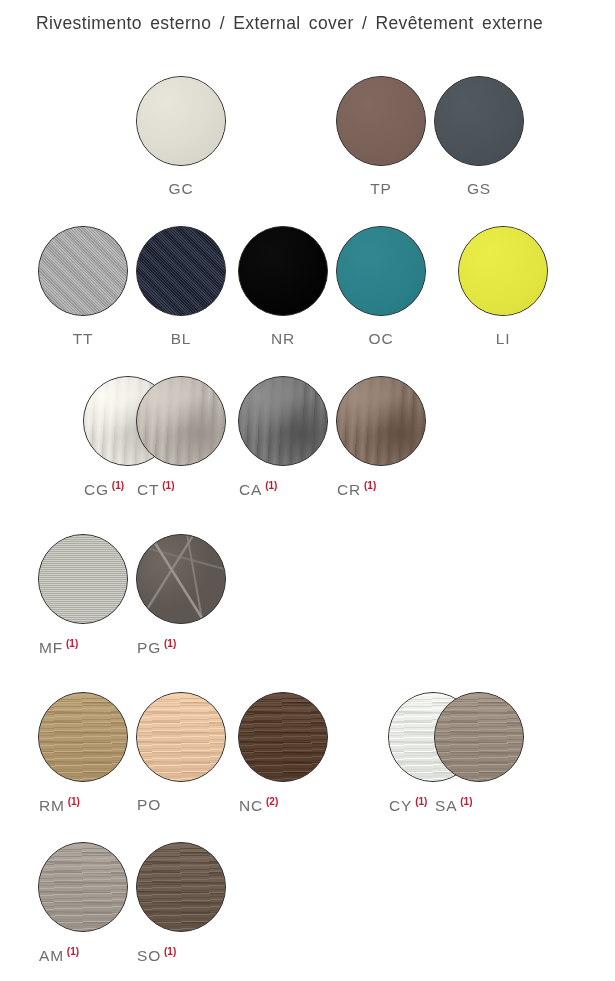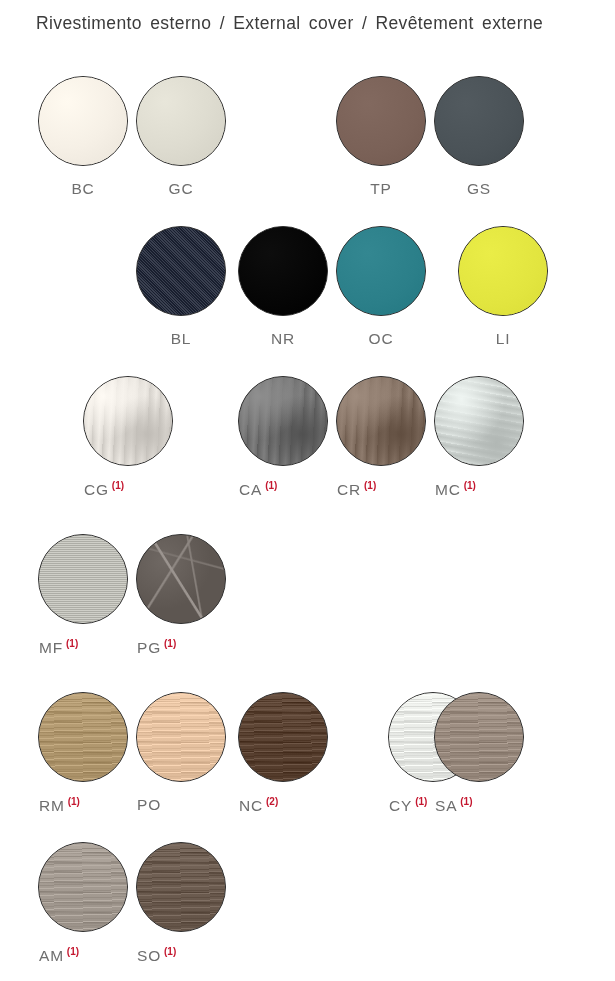--- a/index.html
+++ b/index.html
@@ -64,46 +64,46 @@
 </style>
 </head>
 <body>
 
 <div class="page">
 
   <div class="title">Rivestimento esterno / External cover / Revêtement externe</div>
 
   <div class="rows" id="rows-root">
       <div class="row">
-        <div class="cell" style="left: 38px;">
-          <div class="swatch" style="background: rgb(246, 240, 230);">
-            <div class="tex" style="background: radial-gradient(circle at 32% 28%, rgb(255, 250, 240) 0%, rgb(246, 240, 230) 52%, rgb(234, 228, 218) 100%);"></div>
-          </div>
-          <div class="label centered"><span>BC</span></div>
-        </div>
         <div class="cell" style="left: 136px;">
           <div class="swatch" style="background: rgb(222, 220, 208);">
             <div class="tex" style="background: radial-gradient(circle at 32% 28%, rgb(232, 230, 218) 0%, rgb(222, 220, 208) 52%, rgb(210, 208, 196) 100%);"></div>
           </div>
           <div class="label centered"><span>GC</span></div>
         </div>
         <div class="cell" style="left: 434px;">
           <div class="swatch" style="background: rgb(74, 82, 87);">
             <div class="tex" style="background: radial-gradient(circle at 35% 30%, rgb(82, 90, 95) 0%, rgb(74, 82, 87) 60%, rgb(66, 74, 79) 100%);"></div>
           </div>
           <div class="label centered"><span>GS</span></div>
         </div>
         <div class="cell" style="left: 336px;">
           <div class="swatch" style="background: rgb(122, 97, 87);">
             <div class="tex" style="background: radial-gradient(circle at 35% 30%, rgb(130, 105, 95) 0%, rgb(122, 97, 87) 60%, rgb(114, 89, 79) 100%);"></div>
           </div>
           <div class="label centered"><span>TP</span></div>
         </div>
       </div>
       <div class="row">
+        <div class="cell" style="left: 38px;">
+          <div class="swatch" style="background: rgb(168, 168, 168);">
+            <div class="tex" style="background: repeating-linear-gradient(45deg, rgb(186, 186, 186) 0px, rgb(186, 186, 186) 1px, rgb(152, 152, 152) 1px, rgb(152, 152, 152) 2px), repeating-linear-gradient(-45deg, rgb(186, 186, 186) 0px, rgb(186, 186, 186) 1px, transparent 1px, transparent 2px), rgb(168, 168, 168);"></div>
+          </div>
+          <div class="label centered"><span>TT</span></div>
+        </div>
         <div class="cell" style="left: 238px;">
           <div class="swatch" style="background: rgb(5, 5, 5);">
             <div class="tex" style="background: radial-gradient(circle at 35% 30%, rgb(13, 13, 13) 0%, rgb(5, 5, 5) 60%, rgb(0, 0, 0) 100%);"></div>
           </div>
           <div class="label centered"><span>NR</span></div>
         </div>
         <div class="cell" style="left: 136px;">
           <div class="swatch" style="background: rgb(40, 46, 62);">
             <div class="tex" style="background: repeating-linear-gradient(45deg, rgb(58, 64, 80) 0px, rgb(58, 64, 80) 1px, rgb(24, 30, 46) 1px, rgb(24, 30, 46) 2px), repeating-linear-gradient(-45deg, rgb(58, 64, 80) 0px, rgb(58, 64, 80) 1px, transparent 1px, transparent 2px), rgb(40, 46, 62);"></div>
           </div>
@@ -122,38 +122,38 @@
           <div class="label centered"><span>LI</span></div>
         </div>
       </div>
       <div class="row tall">
         <div class="cell" style="left: 38px; margin-left: 45px;">
           <div class="swatch" style="background: rgb(220, 216, 210);">
             <div class="tex" style="background: radial-gradient(at 22% 22%, rgb(254, 250, 244) 0%, transparent 45%), radial-gradient(at 72% 65%, rgb(192, 188, 182) 0%, transparent 48%), radial-gradient(at 55% 20%, rgb(238, 234, 228) 0%, transparent 35%), repeating-linear-gradient(93deg, rgb(204, 200, 194) 0px, transparent 3px, rgb(238, 234, 228) 7px, transparent 11px), rgb(220, 216, 210);"></div>
           </div>
           <div class="label lefted"><span>CG</span><span class="fn">(1)</span></div>
         </div>
+        <div class="cell" style="left: 136px;">
+          <div class="swatch" style="background: rgb(181, 174, 166);">
+            <div class="tex" style="background: radial-gradient(at 22% 22%, rgb(215, 208, 200) 0%, transparent 45%), radial-gradient(at 72% 65%, rgb(153, 146, 138) 0%, transparent 48%), radial-gradient(at 55% 20%, rgb(199, 192, 184) 0%, transparent 35%), repeating-linear-gradient(93deg, rgb(165, 158, 150) 0px, transparent 3px, rgb(199, 192, 184) 7px, transparent 11px), rgb(181, 174, 166);"></div>
+          </div>
+          <div class="label lefted"><span>CT</span><span class="fn">(1)</span></div>
+        </div>
         <div class="cell" style="left: 238px;">
           <div class="swatch" style="background: rgb(109, 109, 109);">
             <div class="tex" style="background: radial-gradient(at 22% 22%, rgb(143, 143, 143) 0%, transparent 45%), radial-gradient(at 72% 65%, rgb(81, 81, 81) 0%, transparent 48%), radial-gradient(at 55% 20%, rgb(127, 127, 127) 0%, transparent 35%), repeating-linear-gradient(93deg, rgb(93, 93, 93) 0px, transparent 3px, rgb(127, 127, 127) 7px, transparent 11px), rgb(109, 109, 109);"></div>
           </div>
           <div class="label lefted"><span>CA</span><span class="fn">(1)</span></div>
         </div>
         <div class="cell" style="left: 336px;">
           <div class="swatch" style="background: rgb(125, 106, 92);">
             <div class="tex" style="background: radial-gradient(at 22% 22%, rgb(159, 140, 126) 0%, transparent 45%), radial-gradient(at 72% 65%, rgb(97, 78, 64) 0%, transparent 48%), radial-gradient(at 55% 20%, rgb(143, 124, 110) 0%, transparent 35%), repeating-linear-gradient(93deg, rgb(109, 90, 76) 0px, transparent 3px, rgb(143, 124, 110) 7px, transparent 11px), rgb(125, 106, 92);"></div>
           </div>
           <div class="label lefted"><span>CR</span><span class="fn">(1)</span></div>
         </div>
-        <div class="cell" style="left: 434px;">
-          <div class="swatch" style="background: rgb(205, 211, 208);">
-            <div class="tex" style="background: radial-gradient(at 30% 25%, rgb(239, 245, 242) 0%, transparent 50%), radial-gradient(at 70% 75%, rgb(177, 183, 180) 0%, transparent 50%), repeating-linear-gradient(10deg, rgb(223, 229, 226) 0px, transparent 2px, rgb(189, 195, 192) 5px, transparent 8px), rgb(205, 211, 208);"></div>
-          </div>
-          <div class="label lefted"><span>MC</span><span class="fn">(1)</span></div>
-        </div>
       </div>
       <div class="row tall">
         <div class="cell" style="left: 38px;">
           <div class="swatch" style="background: rgb(189, 189, 182);">
             <div class="tex" style="background: repeating-linear-gradient(0deg, rgb(207, 207, 200) 0px, rgb(207, 207, 200) 1px, rgb(173, 173, 166) 1px, rgb(173, 173, 166) 2px), repeating-linear-gradient(90deg, rgb(223, 223, 216) 0px, rgb(223, 223, 216) 1px, transparent 1px, transparent 3px), rgb(189, 189, 182);"></div>
           </div>
           <div class="label lefted"><span>MF</span><span class="fn">(1)</span></div>
         </div>
         <div class="cell" style="left: 136px;">
           <div class="swatch" style="background: rgb(93, 86, 81);">

